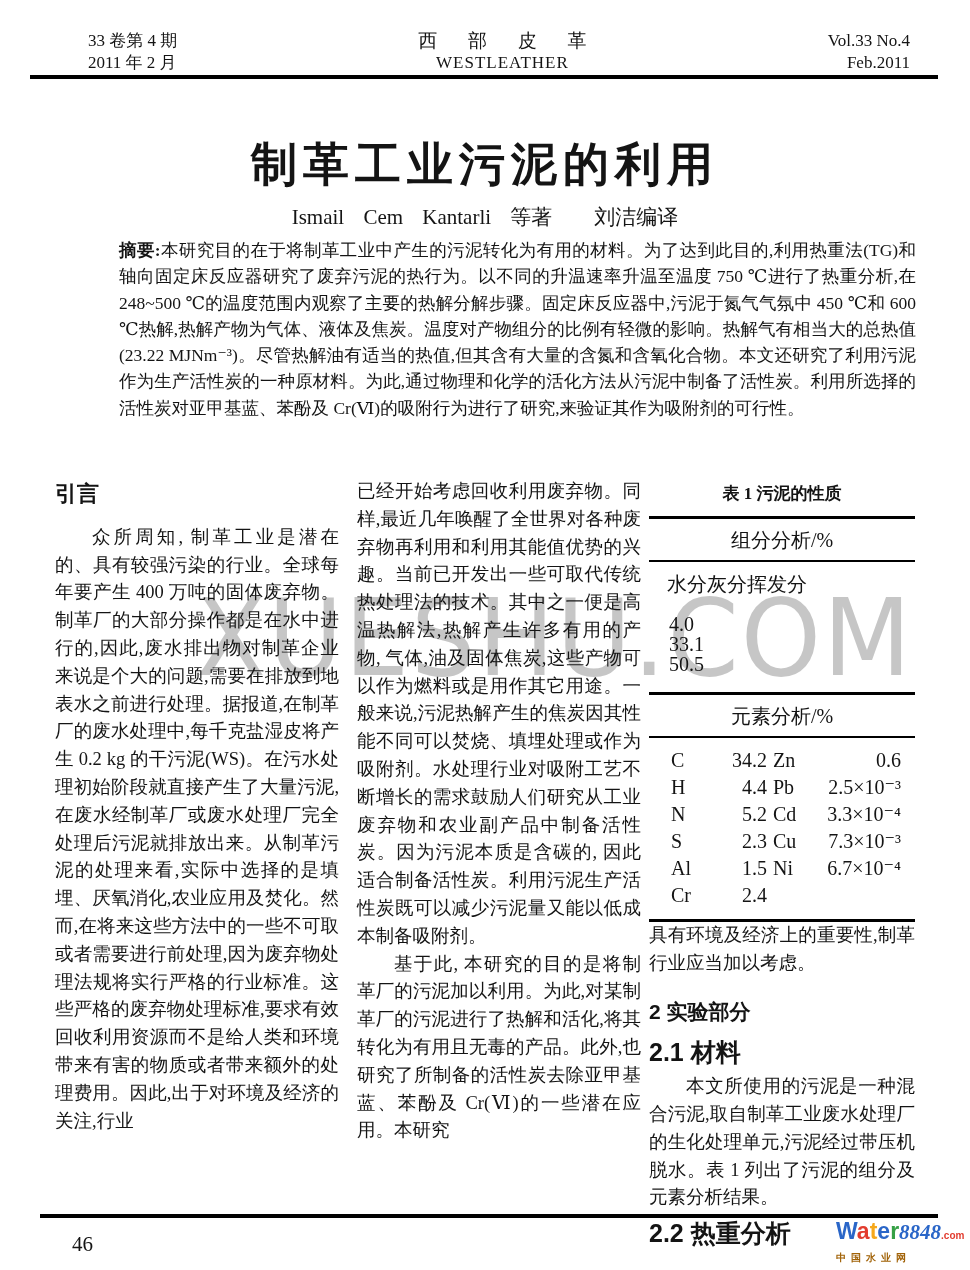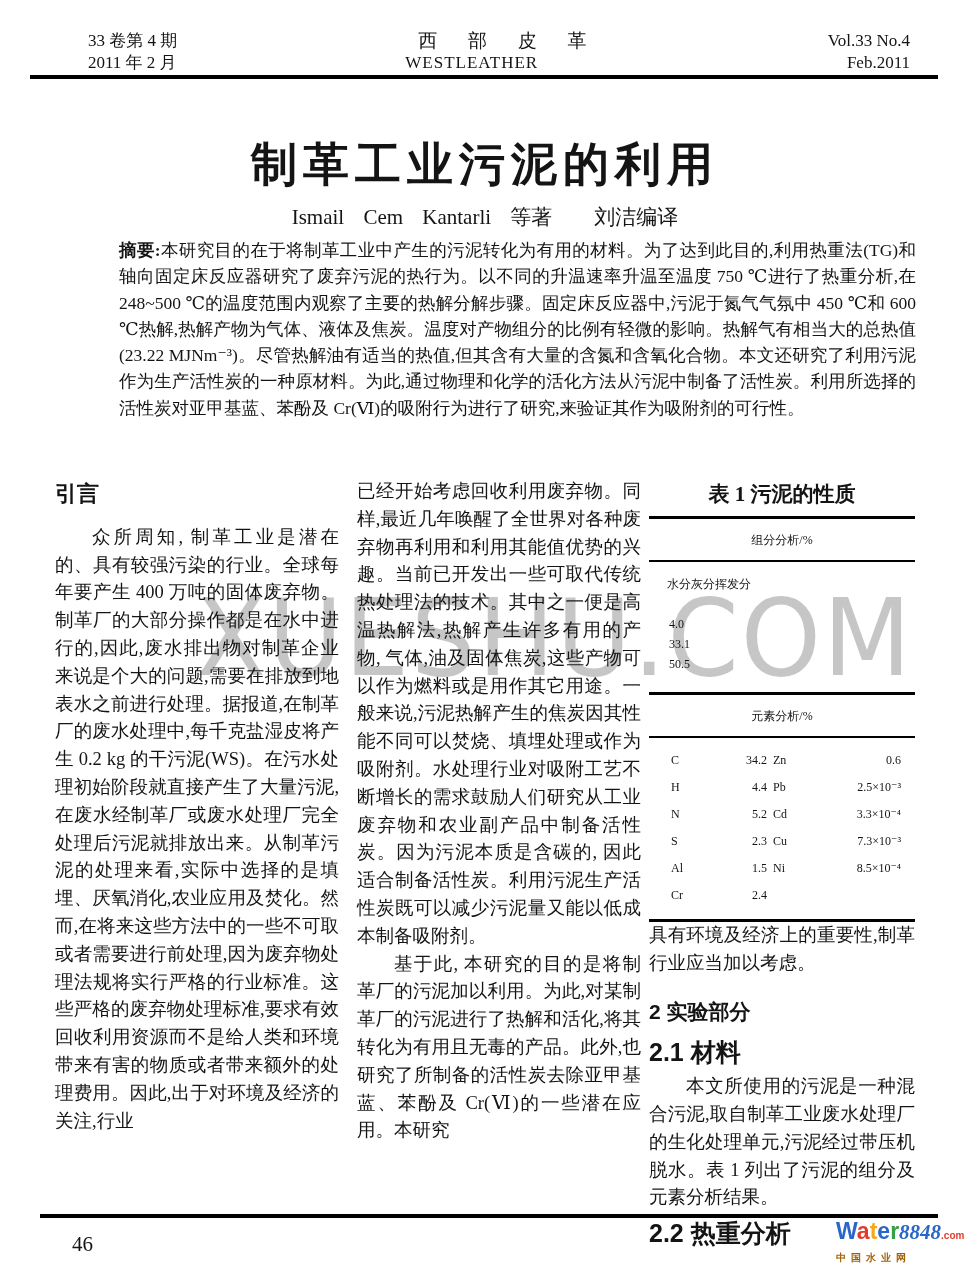--- a/index.html
+++ b/index.html
@@ -6,21 +6,21 @@
   .page {
     position:relative; width:970px; height:1270px; margin:0 auto;
     background:#ffffff; overflow:hidden;
     font-family:"Liberation Serif","DejaVu Serif",serif; color:#141414;
   }
   .abs { position:absolute; }
   .z1 { z-index:1; }
 
   
   .hdr { top:30px; left:88px; width:822px; display:flex; justify-content:space-between; font-size:17px; line-height:22px; }
-  .hdr-center { text-align:left; }
+  .hdr-center { text-align:center; }
   .journal-cn { font-size:19px; letter-spacing:13px; padding-left:13px; }
   .journal-en { font-size:17px; letter-spacing:1px; }
   .hdr-right { text-align:right; }
   .hdr-rule { top:75px; left:30px; width:908px; height:4px; background:#000; }
 
   
   .title { top:134px; left:0; width:100%; text-align:center; font-size:46px; font-weight:bold; letter-spacing:6px; font-family:"Liberation Sans","DejaVu Sans",sans-serif; }
   .authors { top:203px; left:0; width:100%; text-align:center; font-size:21px; }
   .authors .orig { word-spacing:14px; }
   .authors .trans { margin-left:42px; }
@@ -35,22 +35,22 @@
   .col1 { width:284px; margin-right:18px; }
   .col2 { width:284px; margin-right:8px; }
   .col3 { width:266px; }
   .col p { margin:0; }
   .indent { text-indent:2em; }
   .intro-h { font-size:22px; font-weight:bold; font-family:"Liberation Sans","DejaVu Sans",sans-serif; margin:2px 0 16px 0; }
   .sec-h { font-size:21px; font-weight:bold; font-family:"Liberation Sans","DejaVu Sans",sans-serif; margin:20px 0 14px 0; }
   .subsec-h { font-size:25px; font-weight:bold; font-family:"Liberation Sans","DejaVu Sans",sans-serif; margin:8px 0 6px 0; }
 
   
-  .t1-caption { text-align:center; font-size:21px; font-weight:bold; margin:6px 0 12px 0; line-height:20px; }
-  .t1 { border-top:3px solid #000; border-bottom:3px solid #000; font-size:12px; line-height:20px; text-align:left; }
+  .t1-caption { text-align:center; font-size:17px; font-weight:bold; margin:6px 0 12px 0; line-height:20px; }
+  .t1 { border-top:3px solid #000; border-bottom:3px solid #000; font-size:20px; line-height:20px; text-align:left; }
   .t1-sec-label { text-align:center; padding:11px 0 10px 0; border-bottom:2px solid #000; }
   .t1-sec-label.mid { border-top:3px solid #000; }
   .prox-row { display:flex; justify-content:flex-start; padding:12px 12px 0 18px; }
   .prox-row.vals { padding:20px 24px 18px 20px;flex-direction:column; }
   .elem-grid { display:grid; grid-template-columns:40px 62px 50px 1fr; padding:12px 14px 14px 22px; row-gap:7px; }
   .elem-grid .num { text-align:right; padding-right:6px; }
   .elem-grid .num2 { text-align:right; }
   .after-t1 { margin-top:22px; }
 
   
@@ -145,21 +145,21 @@
             <span class="num">5.2</span>
             <span>Cd</span>
             <span class="num2">3.3×10⁻⁴</span>
           <span>S</span>
             <span class="num">2.3</span>
             <span>Cu</span>
             <span class="num2">7.3×10⁻³</span>
           <span>Al</span>
             <span class="num">1.5</span>
             <span>Ni</span>
-            <span class="num2">8.5×10⁻⁴</span>
+            <span class="num2">6.7×10⁻⁴</span>
           <span>Cr</span>
             <span class="num">2.4</span>
             <span></span>
             <span class="num2"></span>
         </div>
       </div>
 
       <p class="after-t1">具有环境及经济上的重要性,制革行业应当加以考虑。</p>
       <div class="sec-h">2 实验部分</div>
       <div class="subsec-h">2.1 材料</div>

